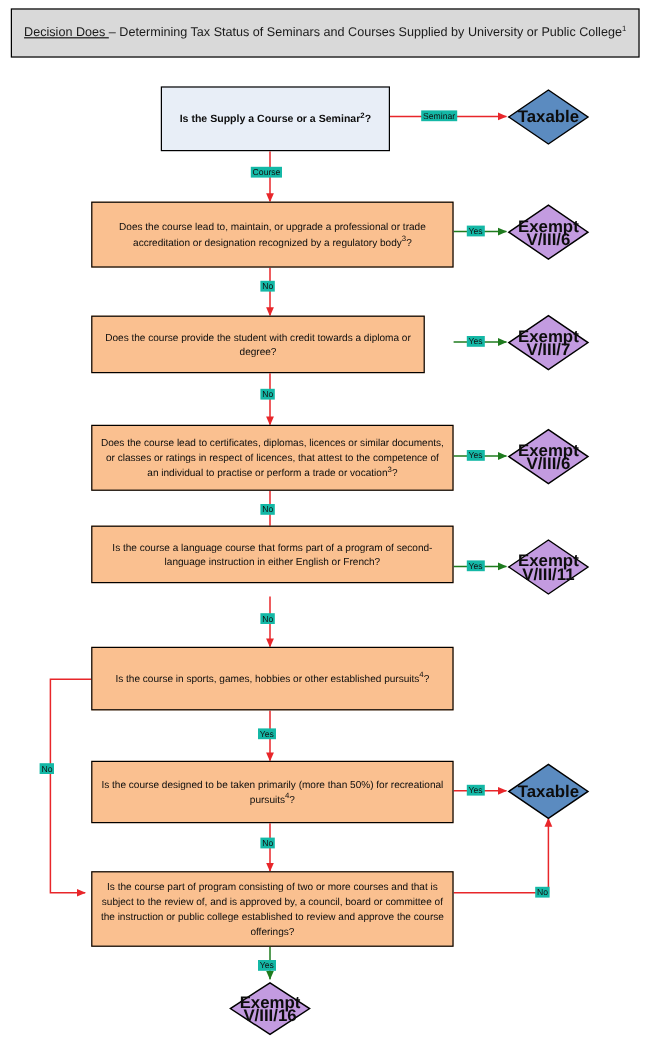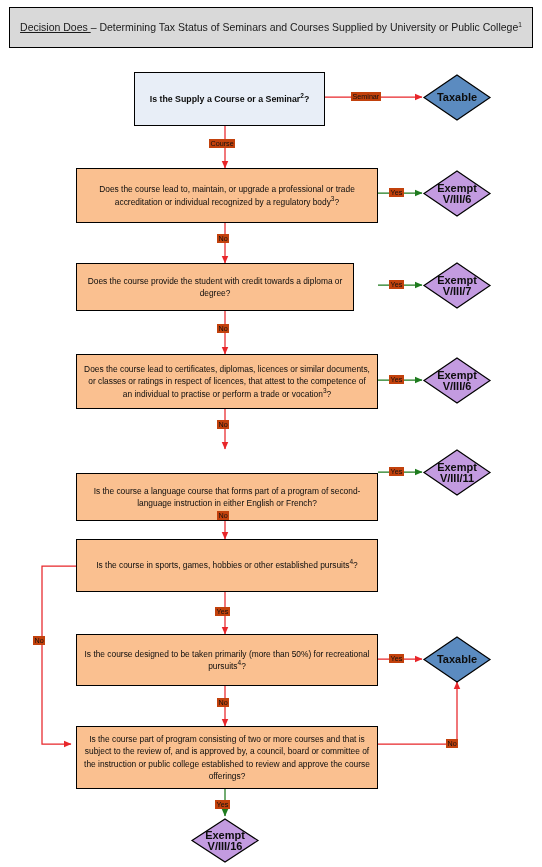--- a/index.html
+++ b/index.html
@@ -32,27 +32,27 @@
   .box-start{ background:#E8EEF7; }
   .box-start .lbl{ font-weight:bold; font-size:8.8px; line-height:12.5px;}
   .box-q{ background:#FAC090; }
 
   
   .diamond{ position:absolute; }
   .diamond svg{ display:block; overflow:visible; }
   .diamond .dlbl{
     position:absolute; left:0; top:0; width:100%; height:100%;
     display:flex; flex-direction:column; align-items:center; justify-content:center;
-    font-size:11px; font-weight:bold; color:#0d0d0d; line-height:10.5px; text-align:center;
+    font-size:14px; font-weight:bold; color:#0d0d0d; line-height:10.5px; text-align:center;
     pointer-events:none;
   }
 
   
   .edge-label{
-    position:absolute; font-size:7.2px; color:#111; background:#c2410c;
+    position:absolute; font-size:7.2px; color:#111; background:#14b8a6;
     padding:0 1.5px; white-space:nowrap; line-height:9px;
   }
 
   
   #wires{ position:absolute; left:0; top:0; width:542px; height:867px; pointer-events:none; }
 </style>
 </head>
 <body>
 
 <div id="canvas">
@@ -110,32 +110,32 @@
 
       <path d="M225,789 L225,816" marker-end="url(#arrG)"></path>
     </g>
   </svg>
 
   <div class="node box-start" style="left:134px; top:72px; width:191px; height:54px;">
     <div class="lbl"><span>Is the Supply a Course or a Seminar</span><sup>2</sup><span>?</span></div>
   </div>
 
   <div class="node box-q" style="left:76px; top:168px; width:302px; height:55px;">
-    <div class="lbl"><span>Does the course lead to, maintain, or upgrade a professional or trade accreditation or individual recognized by a regulatory body</span><sup>3</sup><span>?</span></div>
+    <div class="lbl"><span>Does the course lead to, maintain, or upgrade a professional or trade accreditation or designation recognized by a regulatory body</span><sup>3</sup><span>?</span></div>
   </div>
 
   <div class="node box-q" style="left:76px; top:263px; width:278px; height:48px;">
     <div class="lbl"><span>Does the course provide the student with credit towards a diploma or degree?</span></div>
   </div>
 
   <div class="node box-q" style="left:76px; top:354px; width:302px; height:55px;">
     <div class="lbl"><span>Does the course lead to certificates, diplomas, licences or similar documents, or classes or ratings in respect of licences, that attest to the competence of an individual to practise or perform a trade or vocation</span><sup>3</sup><span>?</span></div>
   </div>
 
-  <div class="node box-q" style="left:76px; top:473px; width:302px; height:48px;">
+  <div class="node box-q" style="left:76px; top:438px; width:302px; height:48px;">
     <div class="lbl"><span>Is the course a language course that forms part of a program of second-language instruction in either English or French?</span></div>
   </div>
 
   <div class="node box-q" style="left:76px; top:539px; width:302px; height:53px;">
     <div class="lbl"><span>Is the course in sports, games, hobbies or other established pursuits</span><sup>4</sup><span>?</span></div>
   </div>
 
   <div class="node box-q" style="left:76px; top:634px; width:302px; height:52px;">
     <div class="lbl"><span>Is the course designed to be taken primarily (more than 50%) for recreational pursuits</span><sup>4</sup><span>?</span></div>
   </div>

